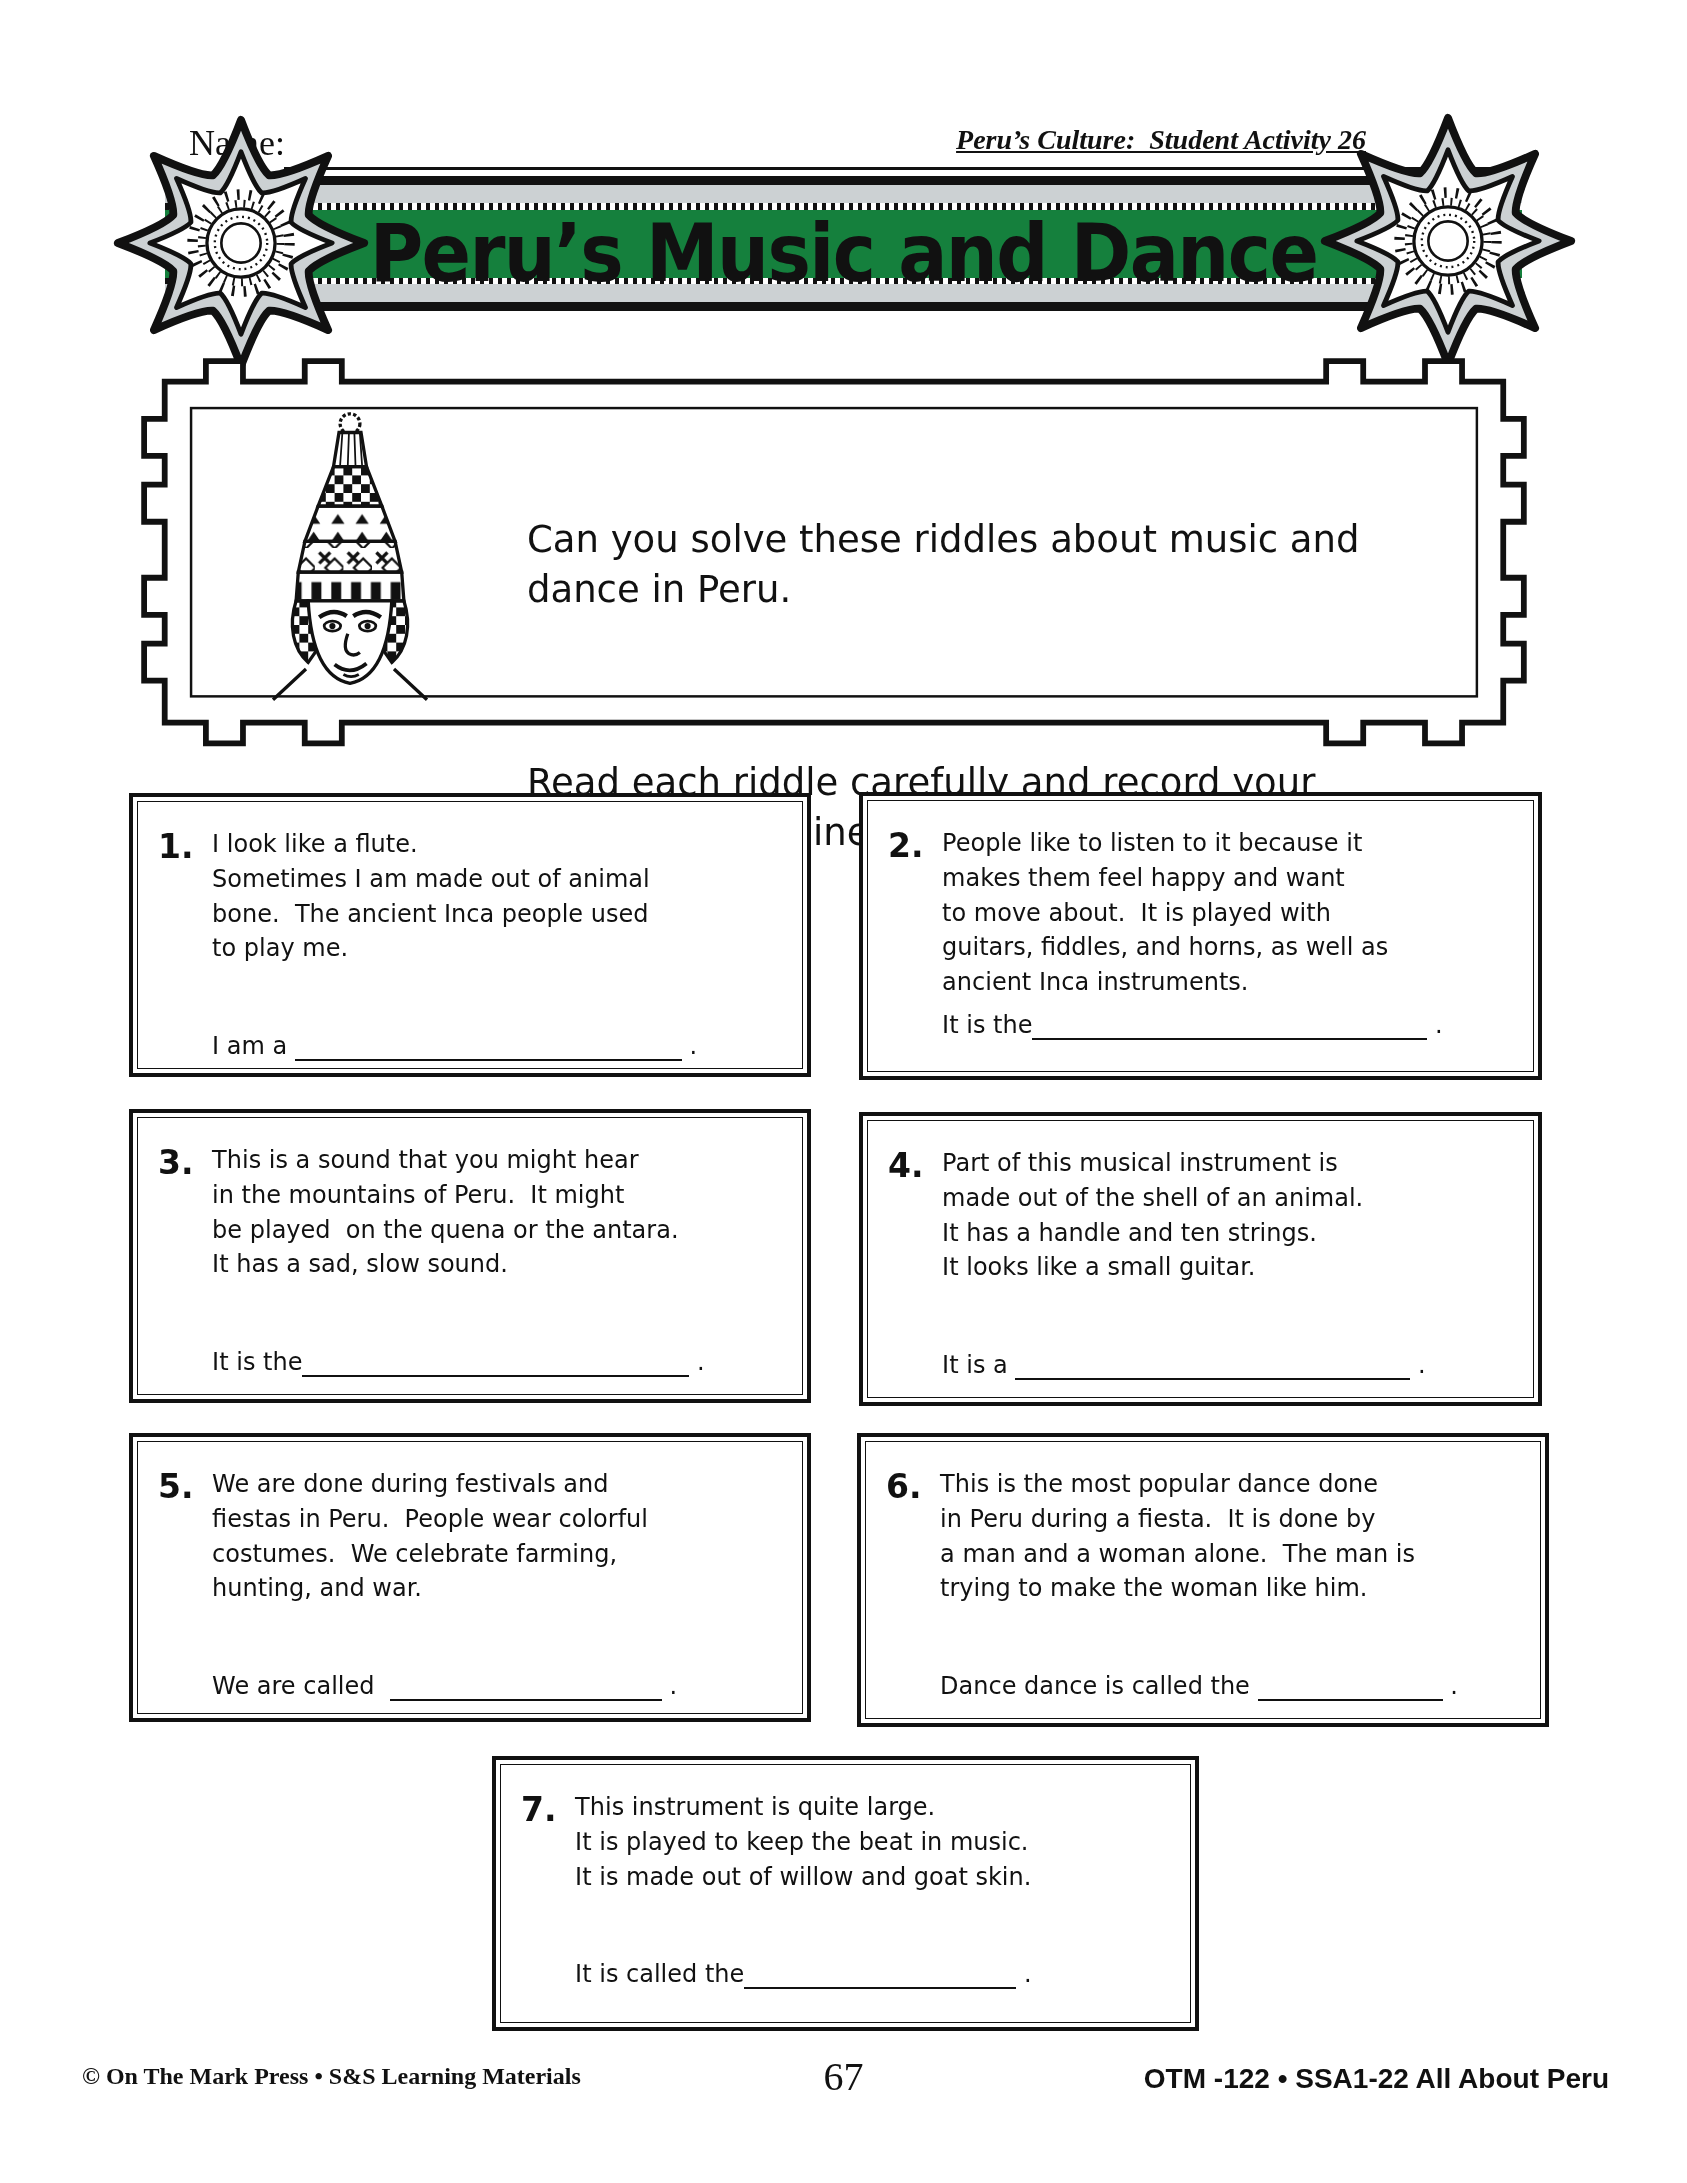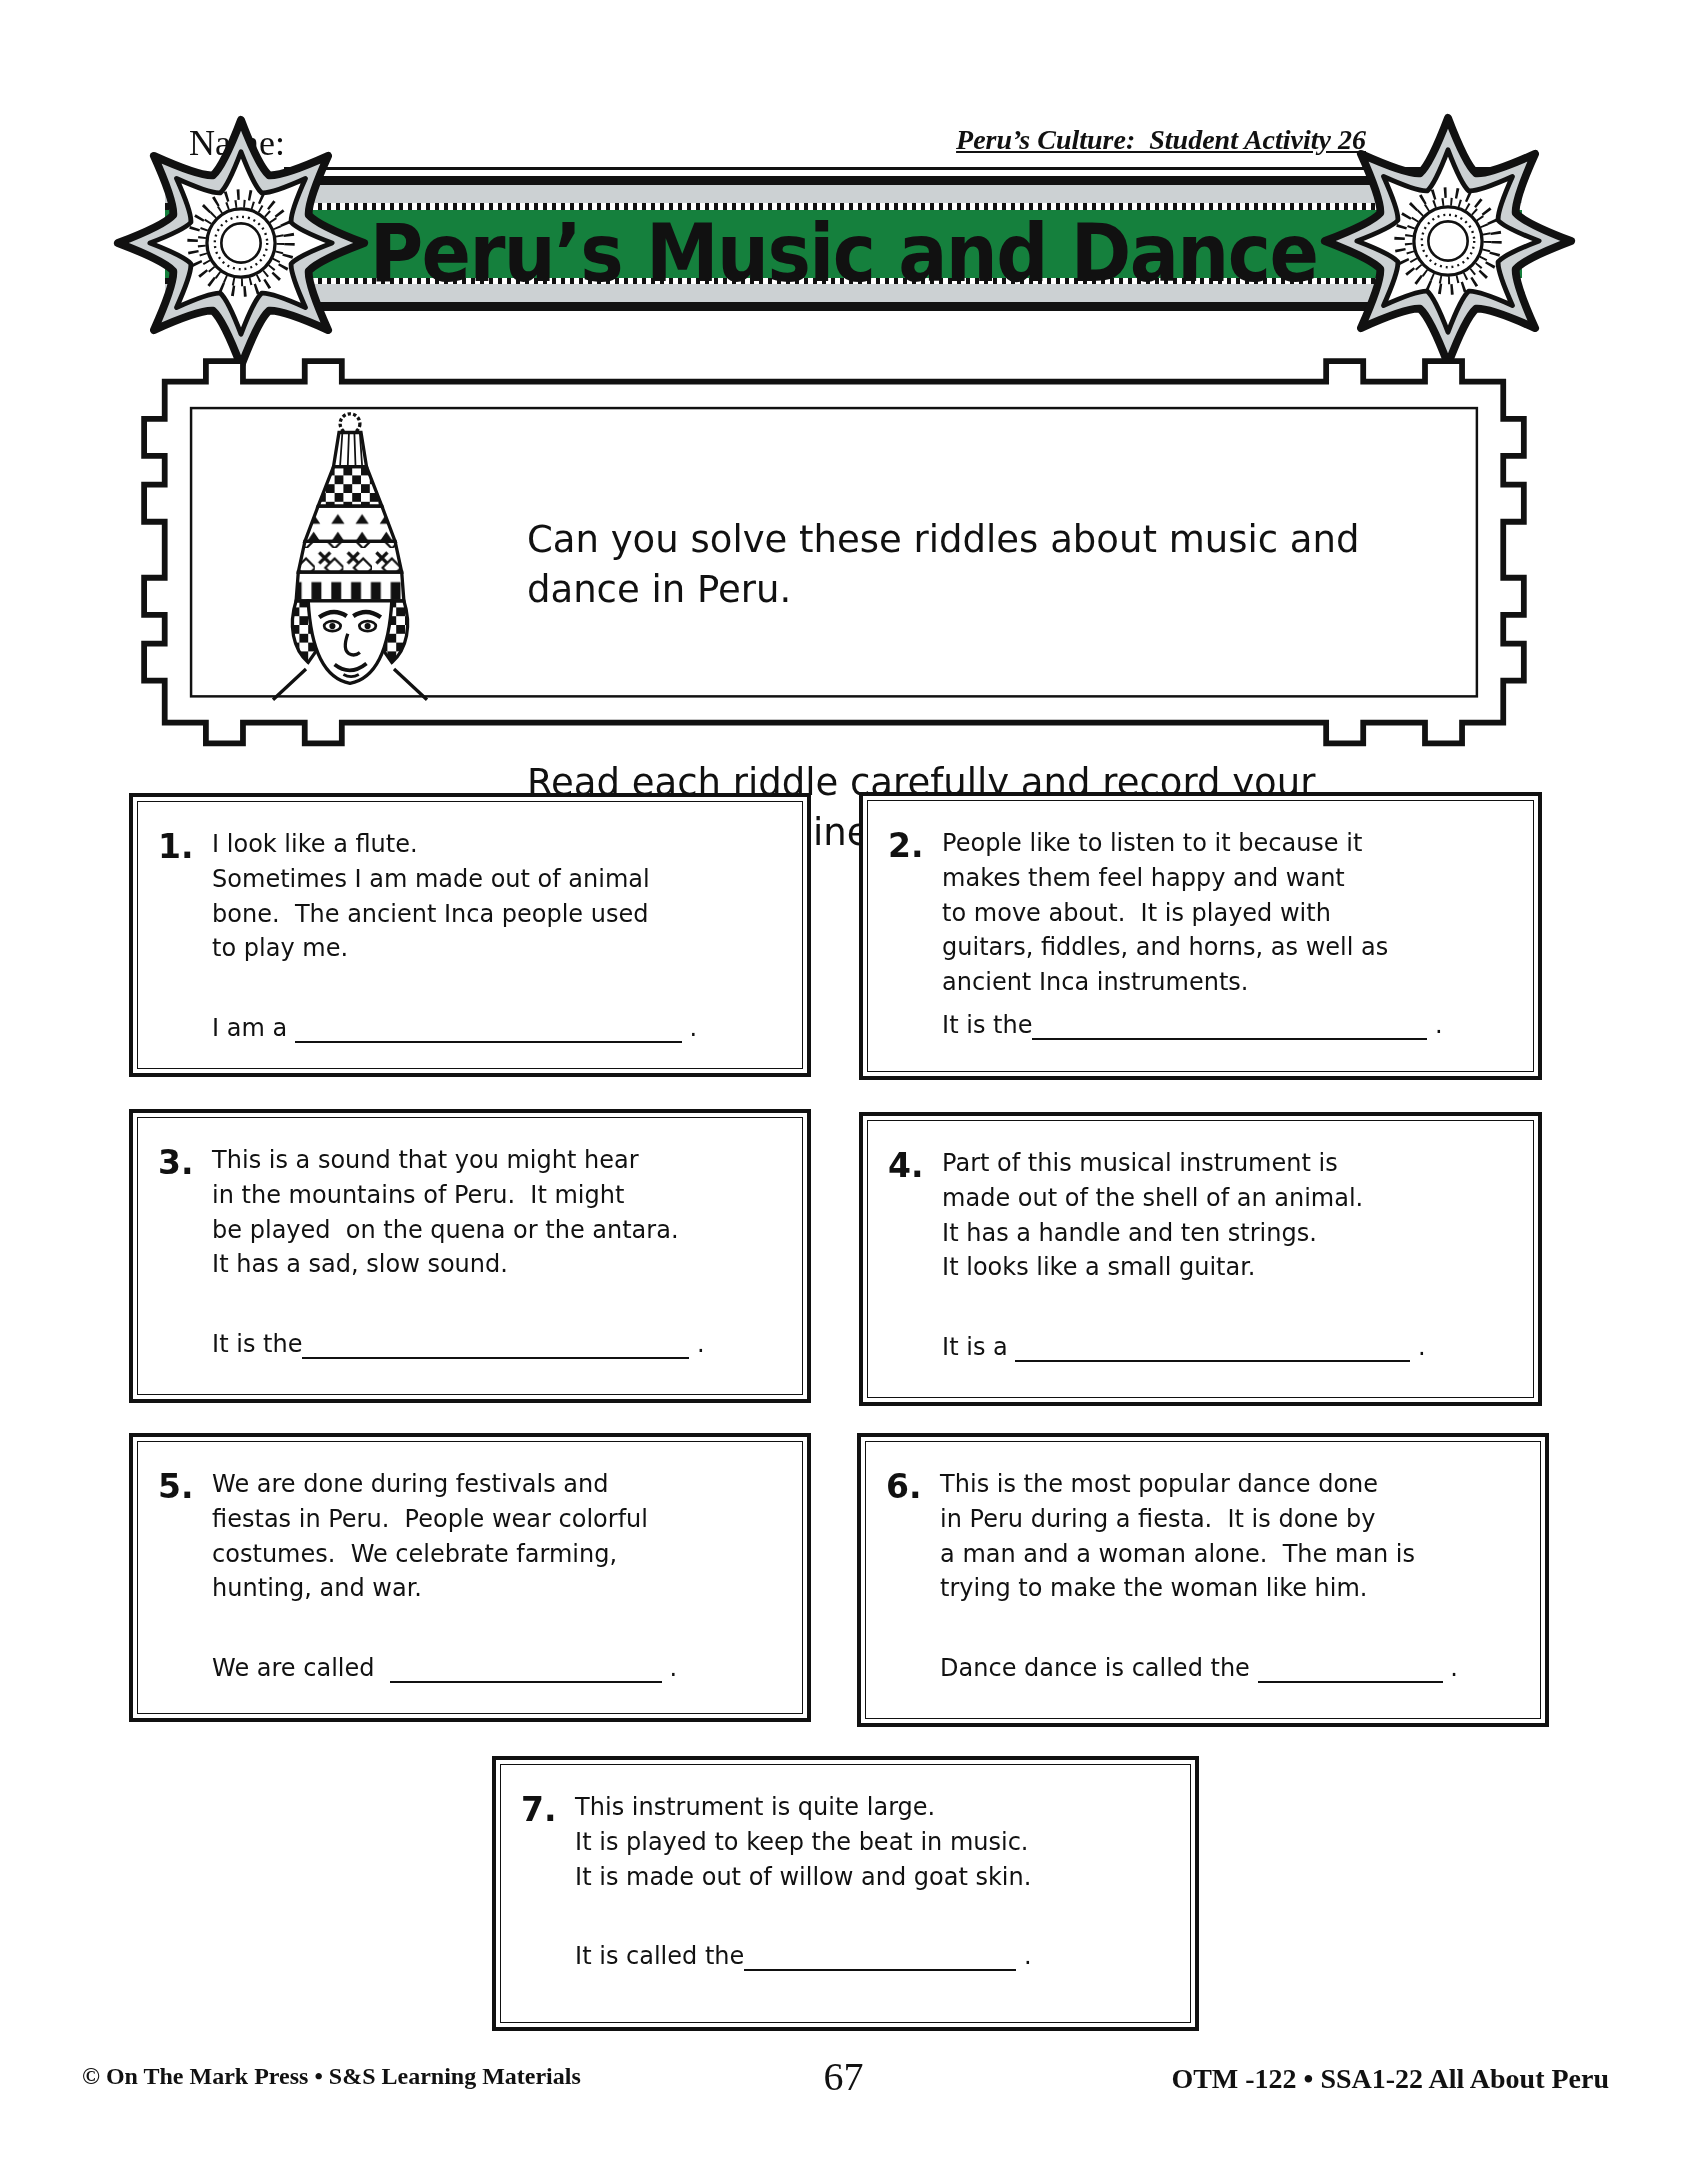--- a/index.html
+++ b/index.html
@@ -28,39 +28,39 @@
   .instr-text{position:absolute;left:387px;top:58px;right:82px;font-size:37px;line-height:1.35;
               white-space:pre-wrap;}
   .instr-text .p2{margin-top:43px;}
   
   .riddle{position:absolute;border:4.1px solid #111;background:#fff;box-sizing:border-box;}
   .riddle .inner{position:absolute;inset:4.1px;border:1.6px solid #111;padding:25px 20px 0 20px;
                  display:flex;align-items:flex-start;}
   .riddle .num{font-weight:bold;font-size:33px;width:54px;flex:none;}
   .riddle .textcol{font-size:24px;line-height:1.45;}
   .riddle .body{white-space:pre-wrap;}
-  .answer{margin-top:42px;}
+  .answer{margin-top:60px;}
   .answer.tight{margin-top:5px;}
   .answer .pre,.answer .post{white-space:pre;}
   .blank{display:inline-block;border-bottom:2.5px solid #111;height:33px;vertical-align:-6.6px;}
   .b1{left:129px;top:793px;width:682px;height:284px;}
   .b2{left:859px;top:792px;width:683px;height:288px;}
   .b3{left:129px;top:1109px;width:682px;height:294px;}
   .b4{left:859px;top:1112px;width:683px;height:294px;}
   .b5{left:129px;top:1433px;width:682px;height:289px;}
   .b6{left:857px;top:1433px;width:692px;height:294px;}
   .b7{left:492px;top:1756px;width:707px;height:275px;}
   .b1 .blank{width:387px}.b2 .blank{width:395px}.b3 .blank{width:387px}
   .b4 .blank{width:395px}.b5 .blank{width:272px}.b6 .blank{width:185px}.b7 .blank{width:272px}
   
   .footer-left{position:absolute;left:82px;top:2063px;font-family:"Liberation Serif",serif;
                font-weight:bold;font-size:24px;}
   .footer-center{position:absolute;left:50%;transform:translateX(-50%);top:2053px;
                  font-family:"Liberation Serif",serif;font-size:40px;}
-  .footer-right{position:absolute;right:78px;top:2063px;font-family:Liberation Serif, serif;
+  .footer-right{position:absolute;right:78px;top:2063px;font-family:Liberation Sans, sans-serif;
                 font-weight:bold;font-size:28px;}
 </style>
 </head>
 <body>
 
 <div class="page">
 
   <div class="name-label">Name:</div>
   <div class="name-line"></div>
   <div class="header-course">Peru’s Culture:  Student Activity 26</div>

